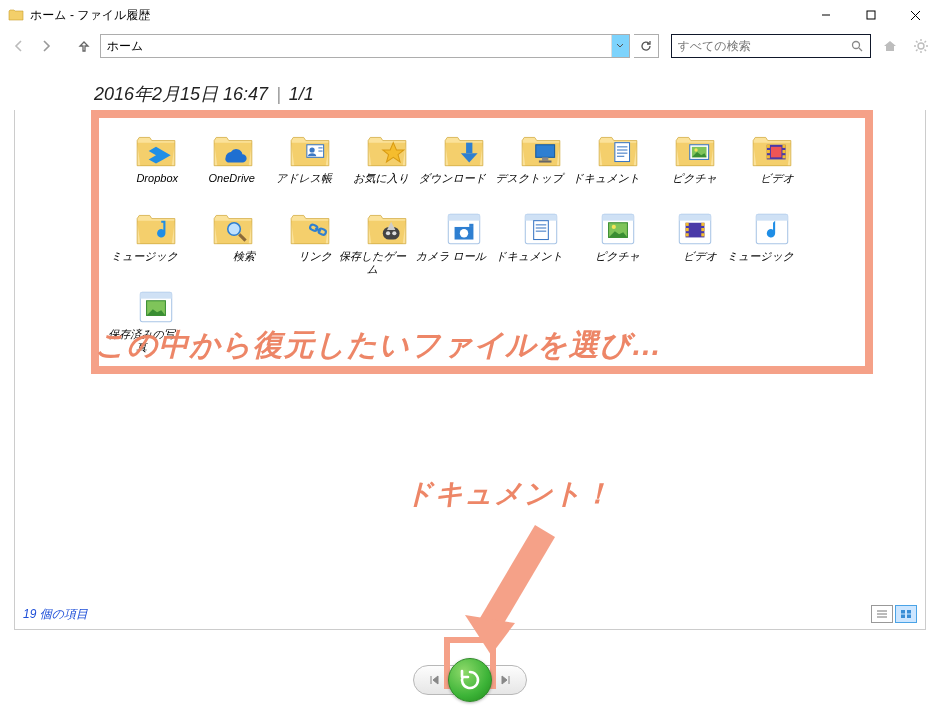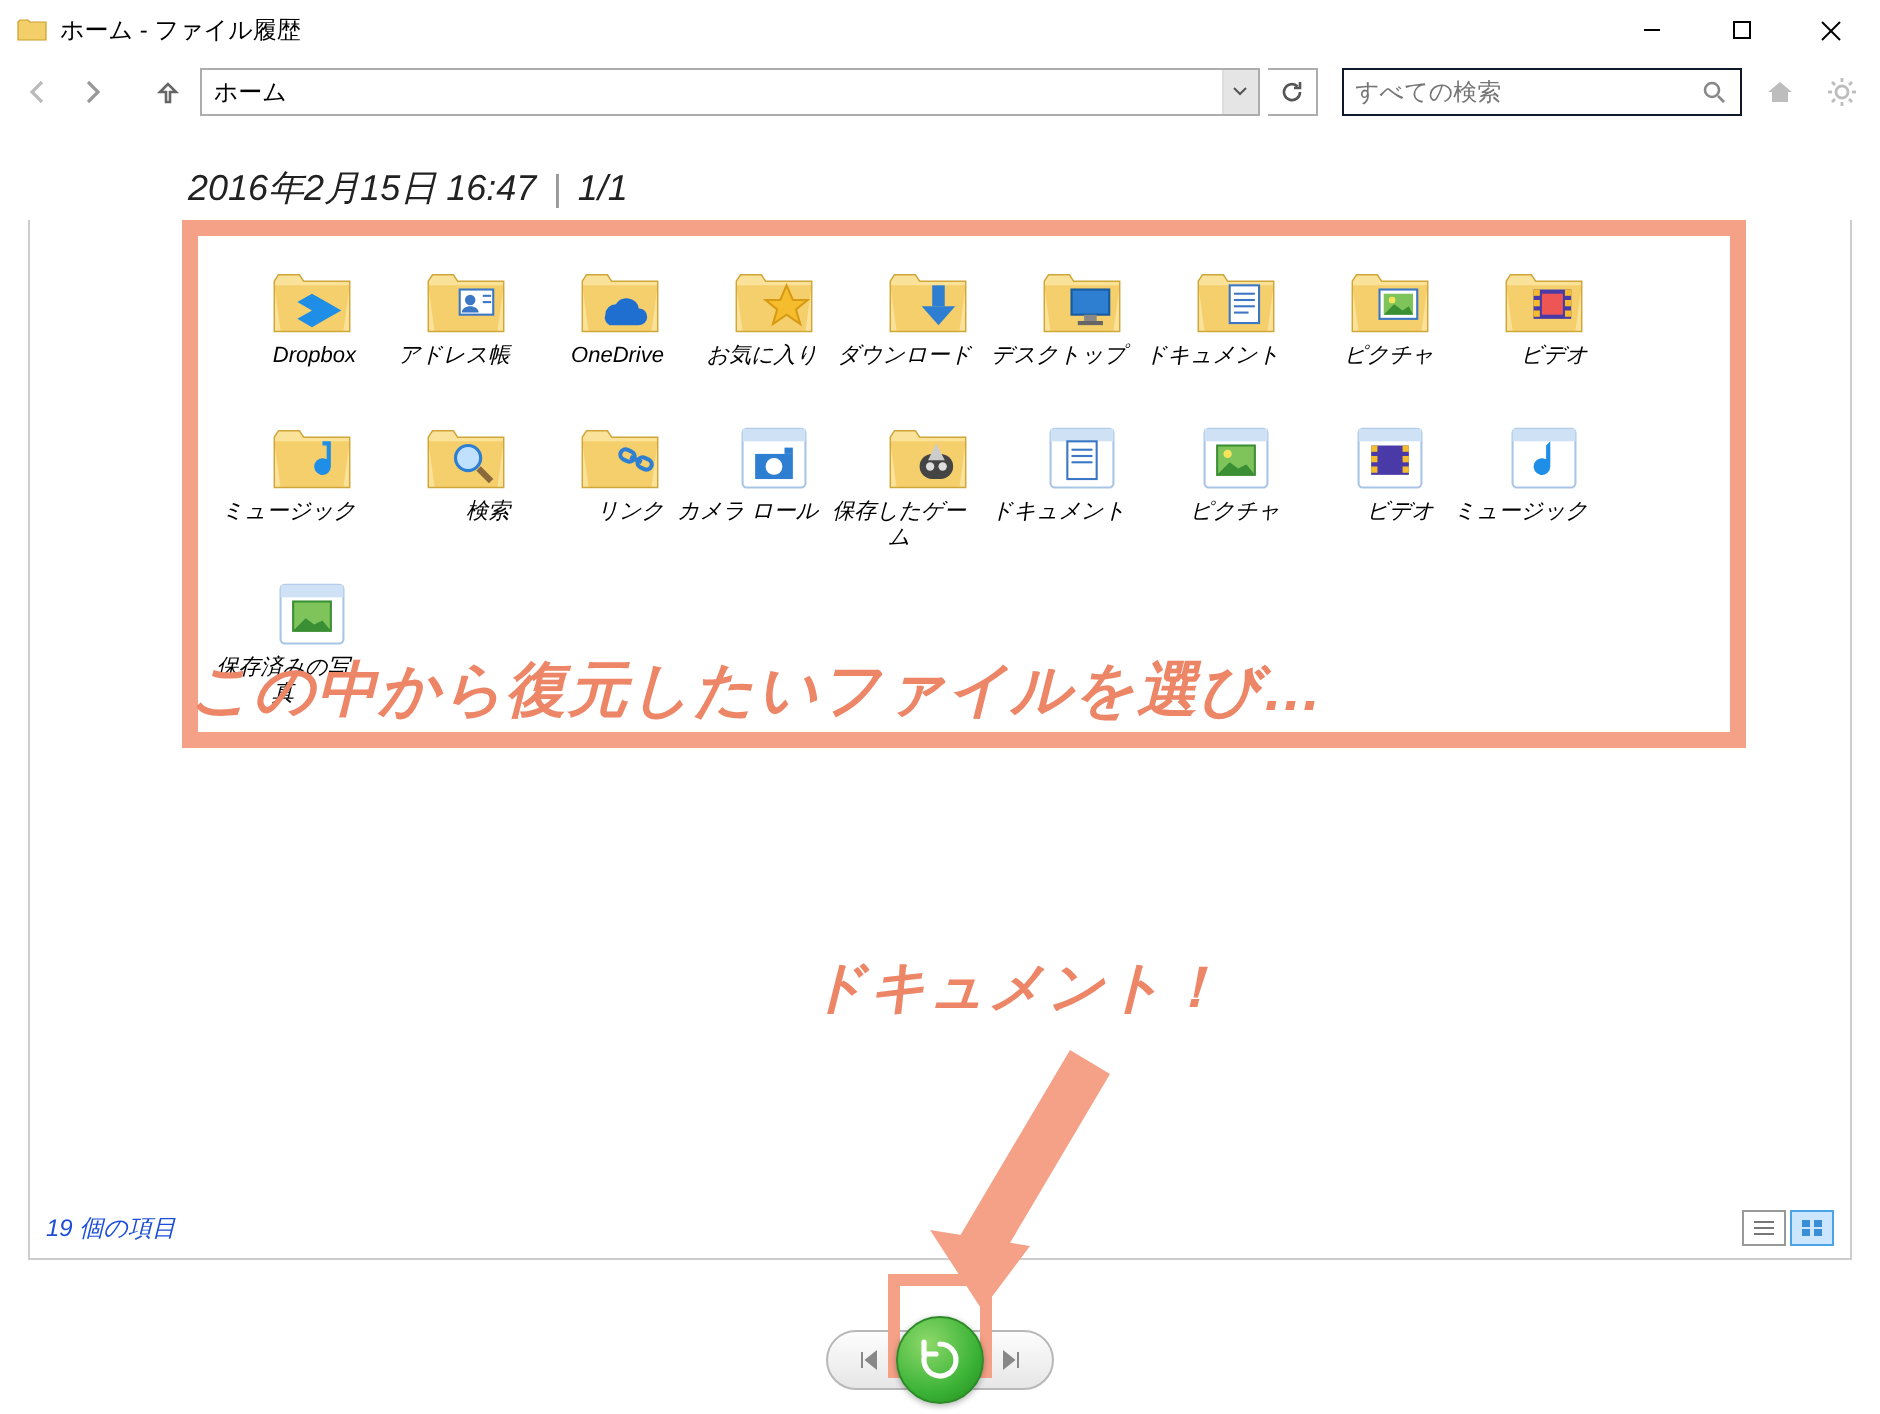--- a/index.html
+++ b/index.html
@@ -46,21 +46,21 @@
     color:#666;
   }
   .navbtn.disabled{color:#bbb;}
   .addr {
     flex: 0 0 530px;
     height: 24px;
     border: 1px solid #adadad;
     display: flex;
     align-items: center;
     font-size: 12px;
-    background:#e5e5e5;
+    background:#7dd3fc;
   }
   .addr input {
     flex:1; border:none; outline:none; font:inherit; padding:0 6px; height:22px;
   }
   .addr .dd {
     width:18px;height:22px;border-left:1px solid #ddd;display:flex;align-items:center;justify-content:center;color:#555;
   }
   .refresh {
     width:26px;height:24px;border:1px solid #adadad;border-left:none;
     display:flex;align-items:center;justify-content:center;color:#555;background:#fff;
@@ -288,40 +288,40 @@
               </g>
             </svg>
           </span>
           <span class="lbl">Dropbox</span>
         </div>
         <div class="folderitem">
           <span class="icon foldericon">
             <svg viewBox="0 0 42 38">
               <use href="#fold"></use>
               <g>
+                <path d="M14 26a5 5 0 0 1 5-5 6 6 0 0 1 11 2 4 4 0 0 1 0 8H16a4 4 0 0 1-2-5z" fill="#1f6fd1"></path>
+              </g>
+            </svg>
+          </span>
+          <span class="lbl">OneDrive</span>
+        </div>
+        <div class="folderitem">
+          <span class="icon foldericon">
+            <svg viewBox="0 0 42 38">
+              <use href="#fold"></use>
+              <g>
                 <rect x="18" y="14" width="16" height="12" fill="#fff" stroke="#3b77c4"></rect>
                 <circle cx="23" cy="19" r="2.5" fill="#3b77c4"></circle>
                 <path d="M19 25c0-2 2-3 4-3s4 1 4 3" fill="#3b77c4"></path>
                 <line x1="29" y1="17" x2="33" y2="17" stroke="#3b77c4"></line>
                 <line x1="29" y1="20" x2="33" y2="20" stroke="#3b77c4"></line>
               </g>
             </svg>
           </span>
           <span class="lbl">アドレス帳</span>
-        </div>
-        <div class="folderitem">
-          <span class="icon foldericon">
-            <svg viewBox="0 0 42 38">
-              <use href="#fold"></use>
-              <g>
-                <path d="M14 26a5 5 0 0 1 5-5 6 6 0 0 1 11 2 4 4 0 0 1 0 8H16a4 4 0 0 1-2-5z" fill="#1f6fd1"></path>
-              </g>
-            </svg>
-          </span>
-          <span class="lbl">OneDrive</span>
         </div>
         <div class="folderitem">
           <span class="icon foldericon">
             <svg viewBox="0 0 42 38">
               <use href="#fold"></use>
               <path d="M27 12l3 7h7l-5.5 4.5 2 7L27 26l-6.5 4.5 2-7L17 19h7z" fill="#f5bd2e" stroke="#d89a12"></path>
             </svg>
           </span>
           <span class="lbl">お気に入り</span>
         </div>
@@ -429,43 +429,43 @@
                 <rect x="9" y="4" width="7" height="5" rx="2.5" fill="none" stroke="#2e7fd1" stroke-width="2"></rect>
                 <line x1="5" y1="6.5" x2="11" y2="6.5" stroke="#2e7fd1" stroke-width="2"></line>
               </g>
             </svg>
           </span>
           <span class="lbl">リンク</span>
         </div>
         <div class="folderitem">
           <span class="icon foldericon">
             <svg viewBox="0 0 42 38">
+              <use href="#fold"></use>
+              <g>
+                <rect x="17" y="18" width="16" height="12" rx="6" fill="#444"></rect>
+                <circle cx="22" cy="24" r="2" fill="#ddd"></circle>
+                <circle cx="28" cy="24" r="2" fill="#ddd"></circle>
+                <path d="M25 13l-4 8h8z" fill="#ccc"></path>
+              </g>
+            </svg>
+          </span>
+          <span class="lbl">保存したゲーム</span>
+        </div>
+        <div class="folderitem">
+          <span class="icon foldericon">
+            <svg viewBox="0 0 42 38">
               <g>
                 <use href="#libbase"></use>
                 <rect x="12" y="18" width="18" height="12" fill="#2e7fd1"></rect>
                 <circle cx="21" cy="24" r="4" fill="#fff"></circle>
                 <rect x="26" y="15" width="4" height="3" fill="#2e7fd1"></rect>
               </g>
             </svg>
           </span>
           <span class="lbl">カメラ ロール</span>
-        </div>
-        <div class="folderitem">
-          <span class="icon foldericon">
-            <svg viewBox="0 0 42 38">
-              <use href="#fold"></use>
-              <g>
-                <rect x="17" y="18" width="16" height="12" rx="6" fill="#444"></rect>
-                <circle cx="22" cy="24" r="2" fill="#ddd"></circle>
-                <circle cx="28" cy="24" r="2" fill="#ddd"></circle>
-                <path d="M25 13l-4 8h8z" fill="#ccc"></path>
-              </g>
-            </svg>
-          </span>
-          <span class="lbl">保存したゲーム</span>
         </div>
         <div class="folderitem">
           <span class="icon foldericon">
             <svg viewBox="0 0 42 38">
               <g>
                 <use href="#libbase"></use>
                 <rect x="14" y="12" width="14" height="18" fill="#fff" stroke="#3b77c4"></rect>
                 <line x1="16" y1="16" x2="26" y2="16" stroke="#3b77c4"></line>
                 <line x1="16" y1="19" x2="26" y2="19" stroke="#3b77c4"></line>
                 <line x1="16" y1="22" x2="26" y2="22" stroke="#3b77c4"></line>

